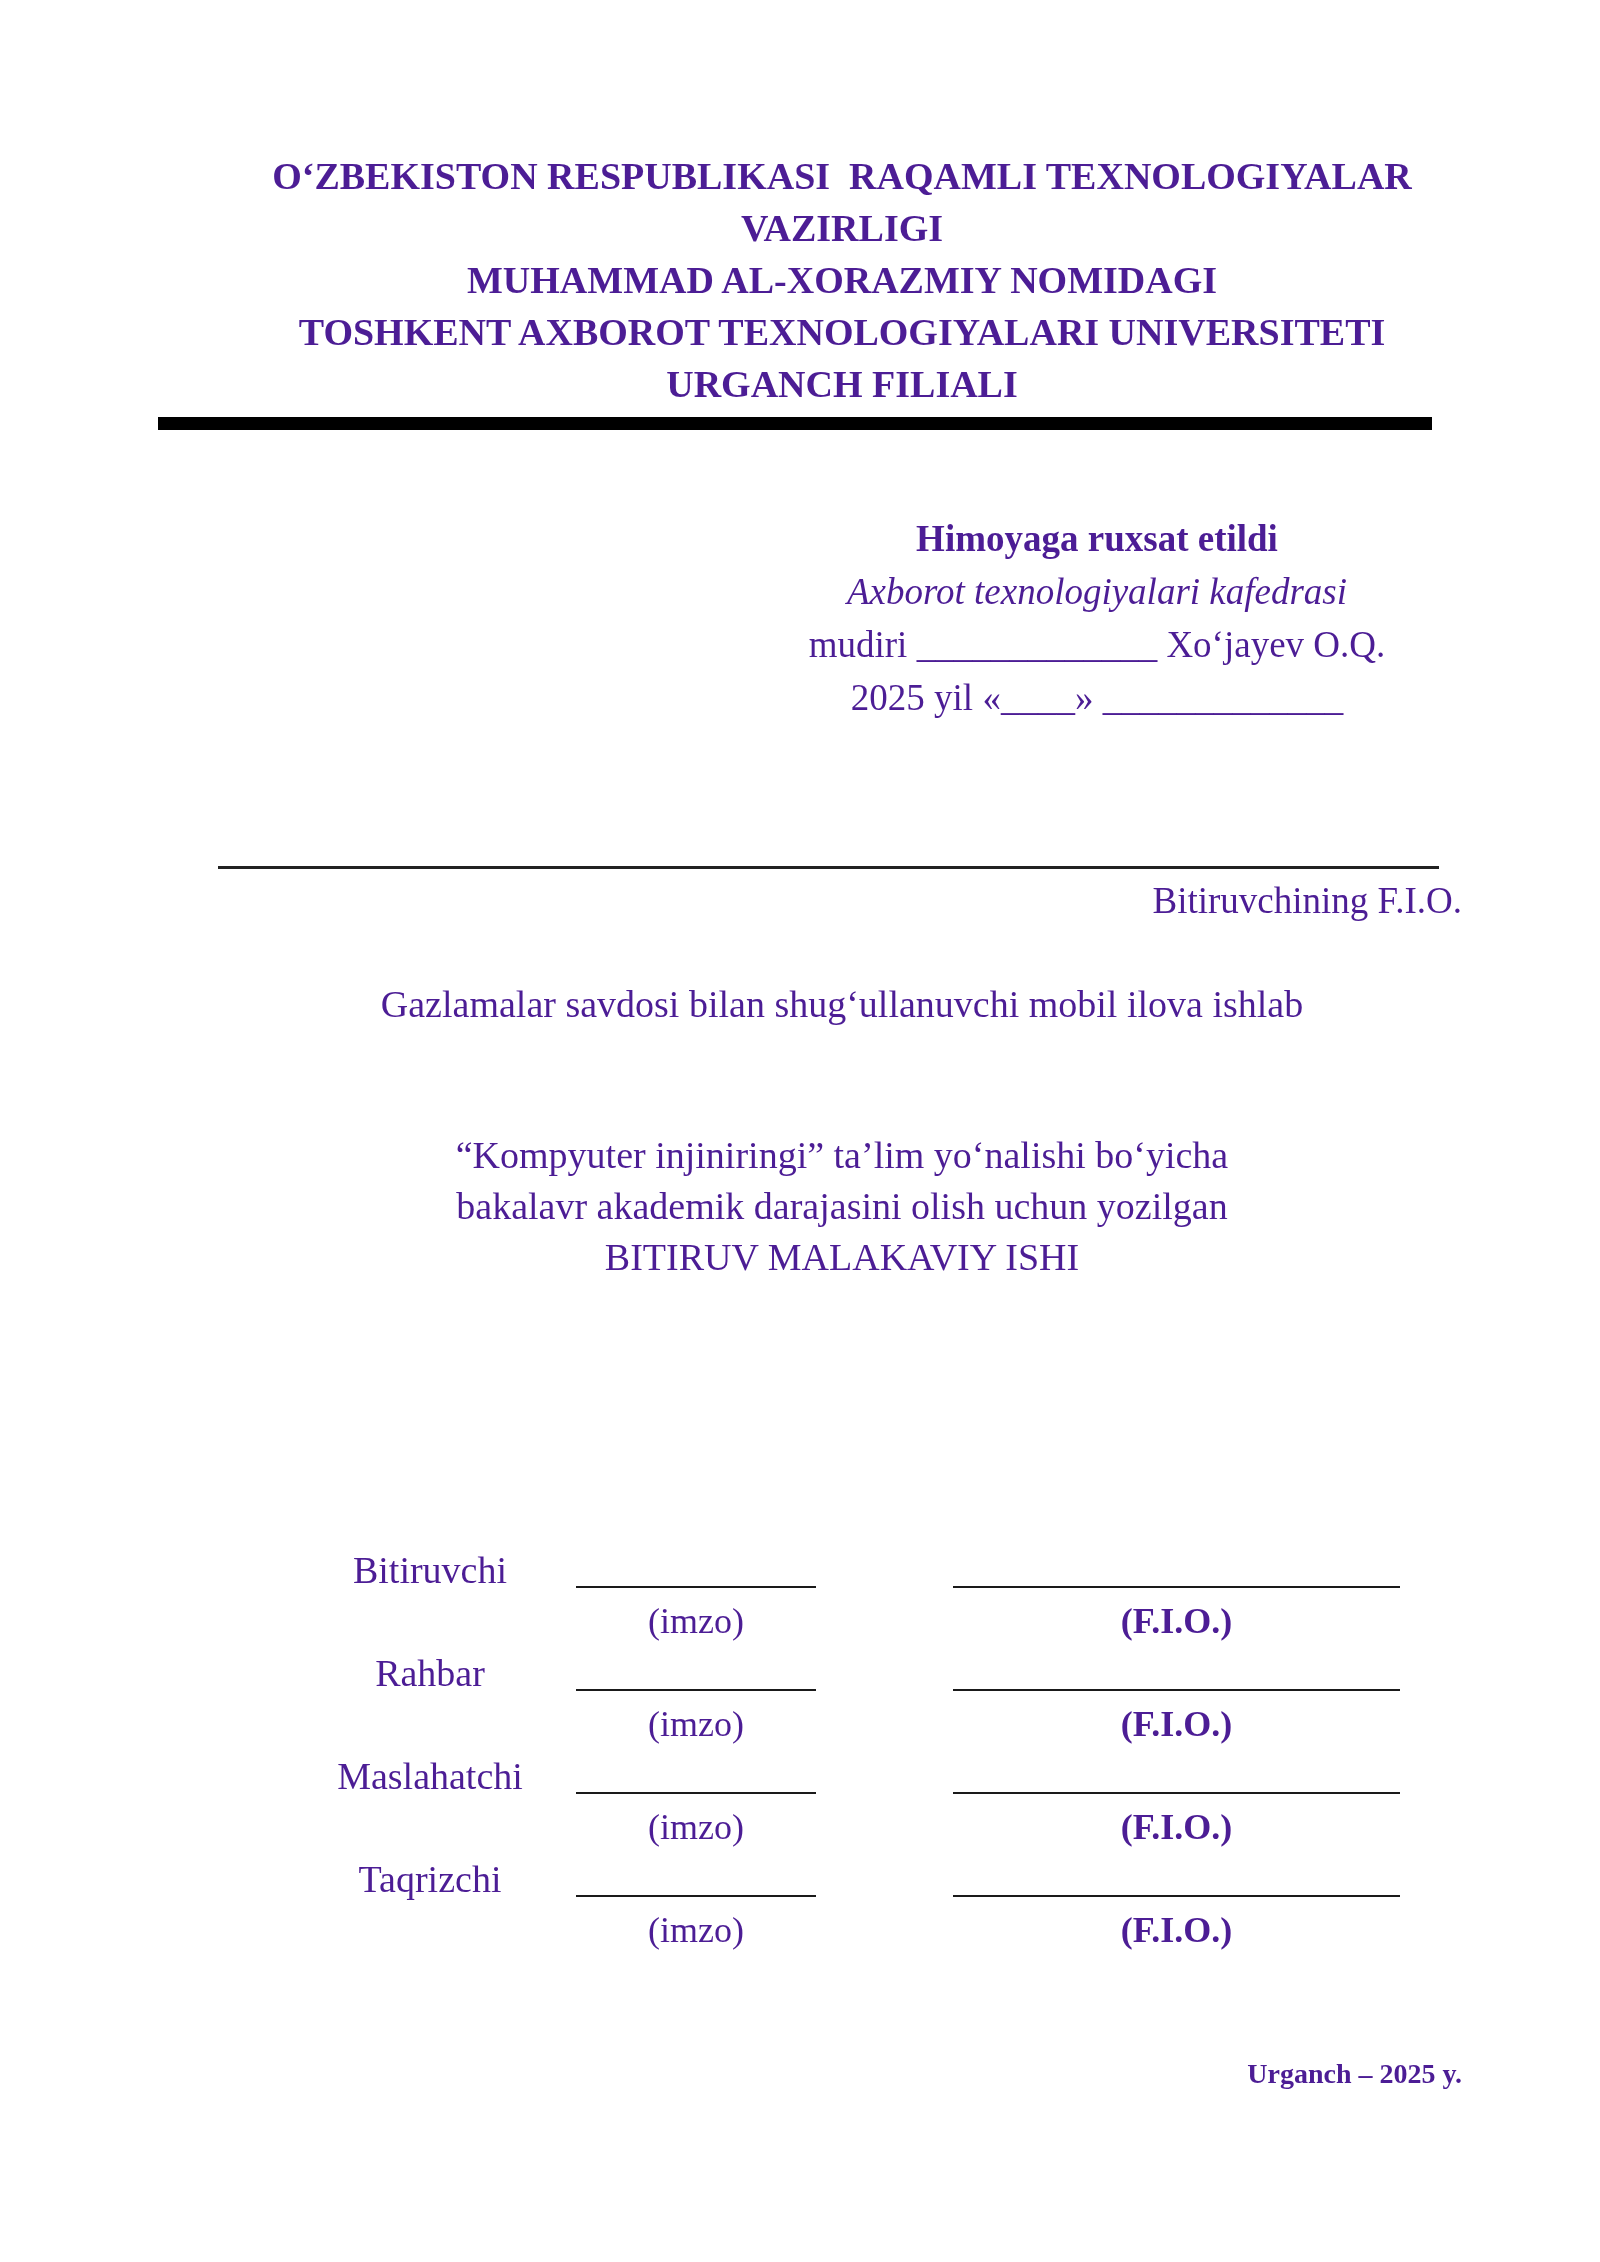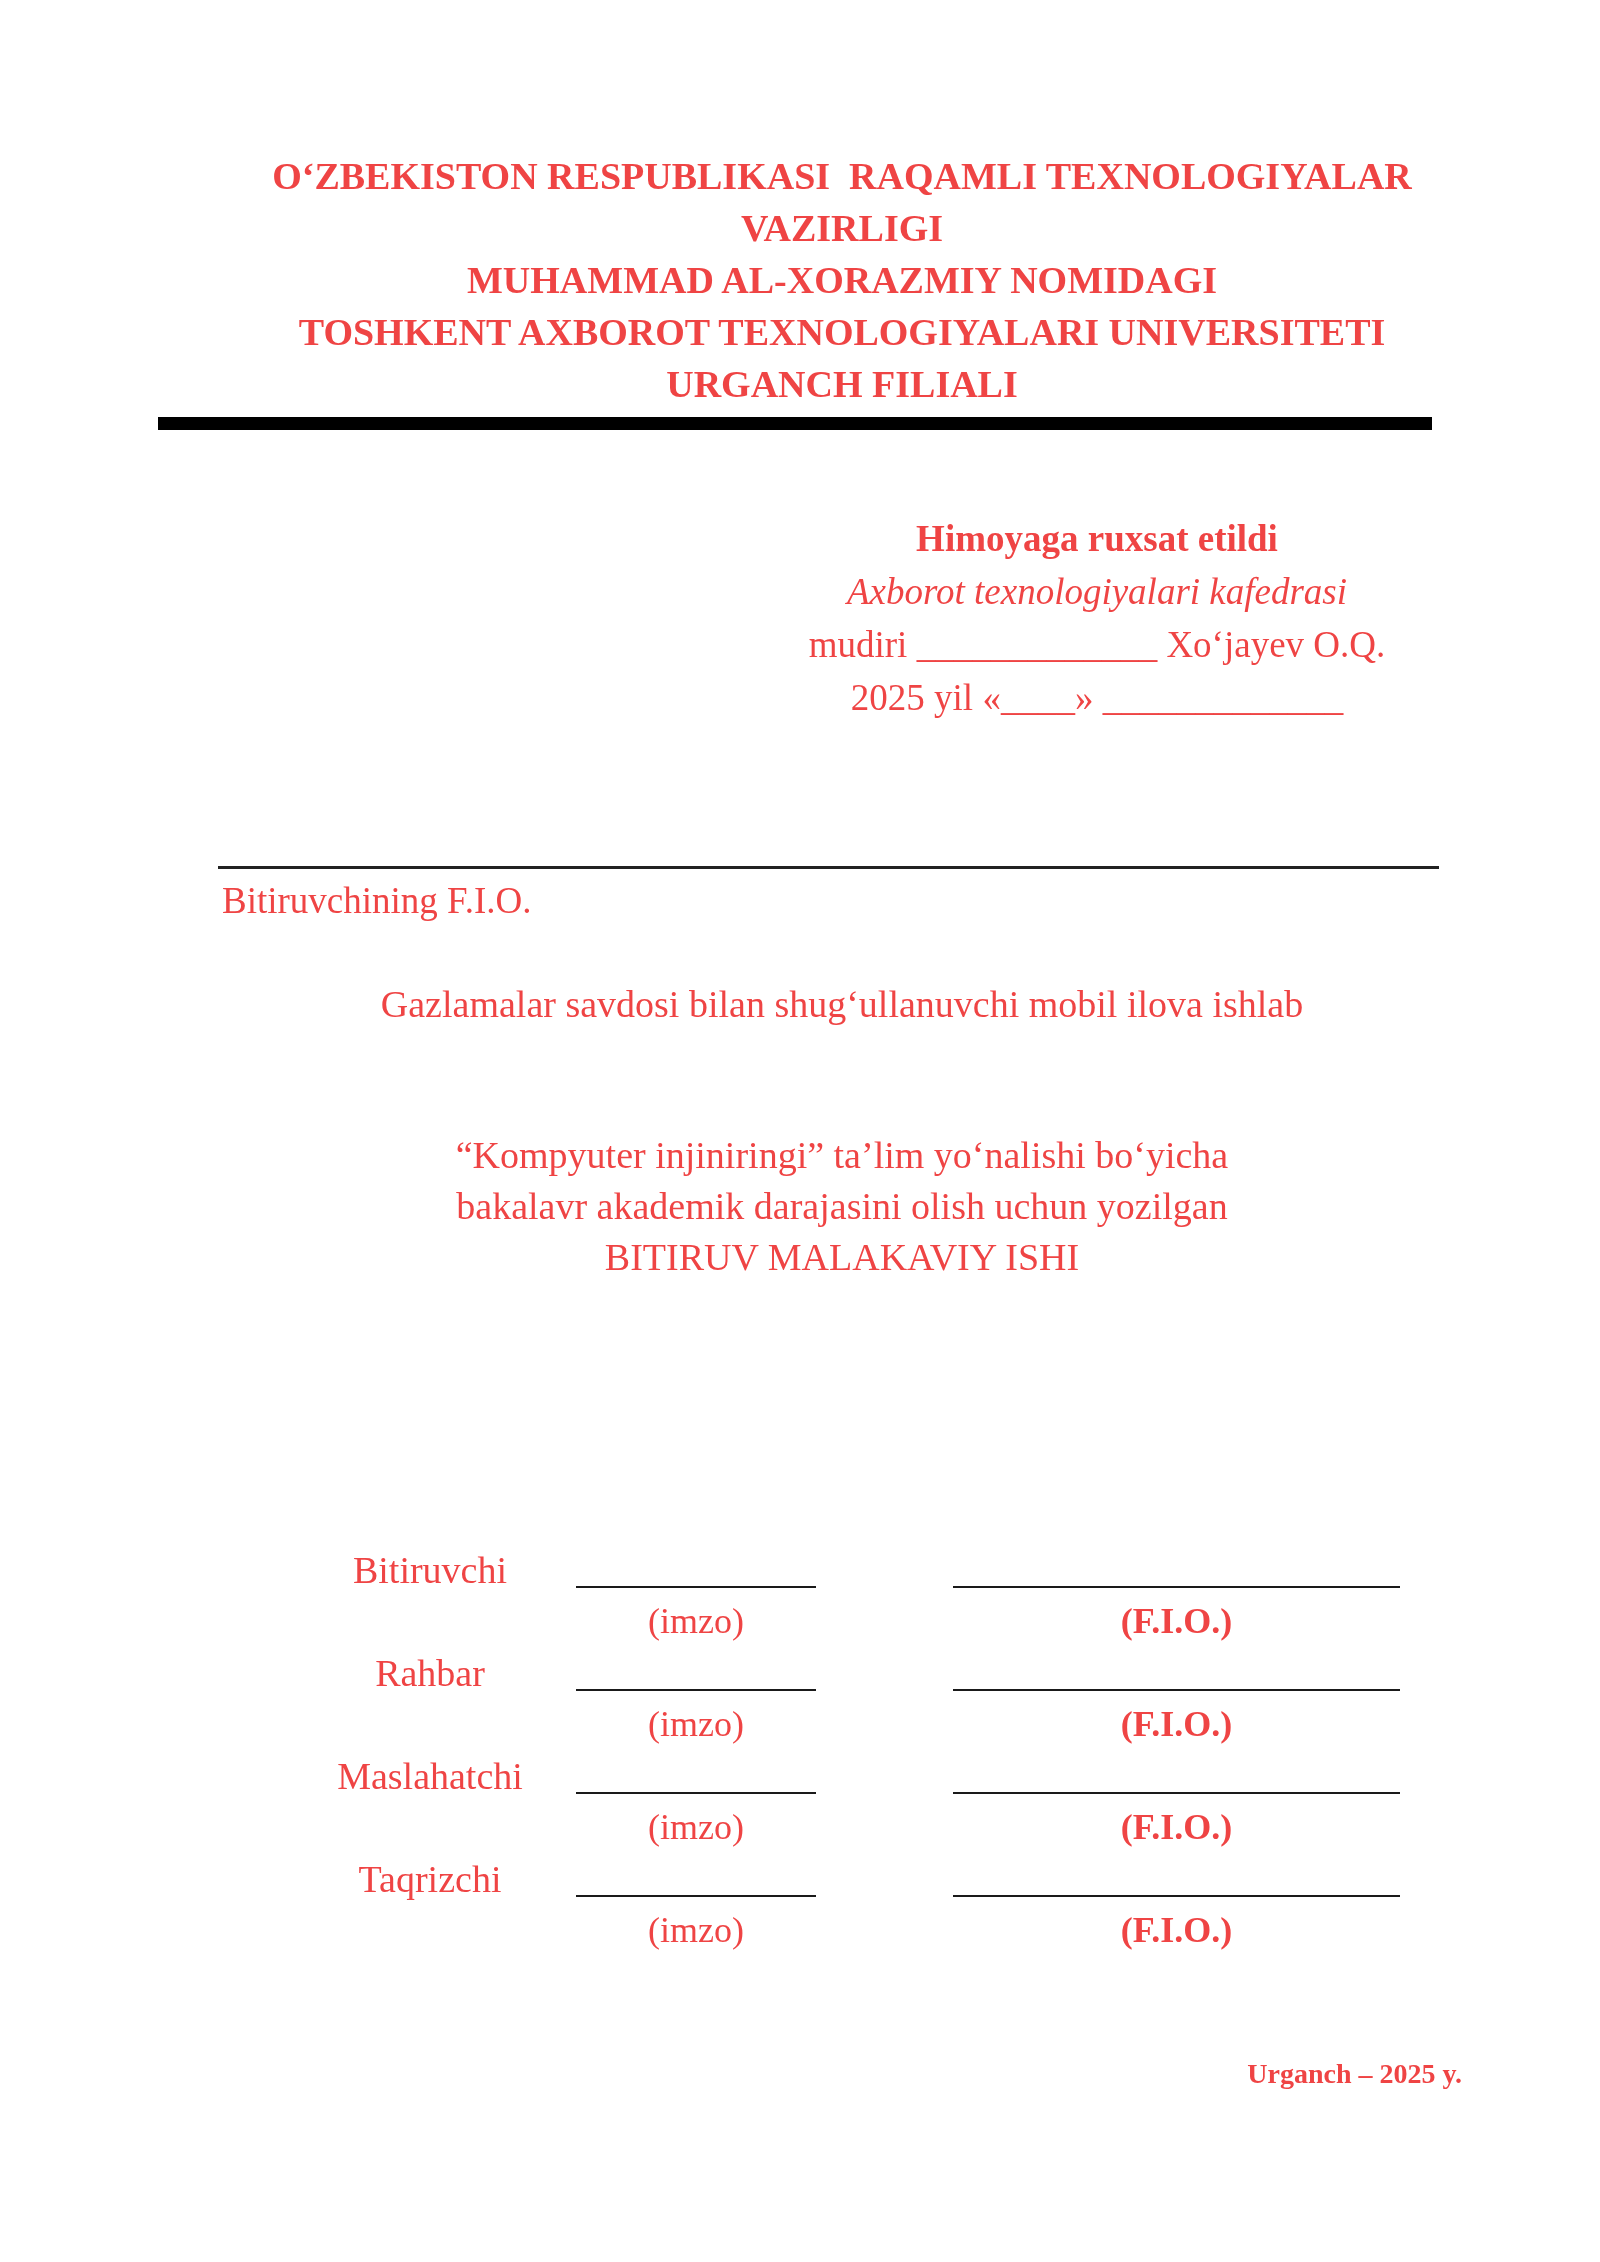--- a/index.html
+++ b/index.html
@@ -6,21 +6,21 @@
     margin: 0;
     padding: 0;
     background: #ffffff;
   }
   .page {
     position: relative;
     width: 1600px;
     height: 2262px;
     background: #ffffff;
     font-family: "Liberation Serif", "DejaVu Serif", serif;
-    color: #ef4444;
+    color: #4c1d95;
     overflow: hidden;
   }
 
   
   .header-block {
     position: absolute;
     top: 150px;
     left: 222px;
     width: 1240px;
     font-size: 38px;
@@ -60,21 +60,21 @@
     width: 1221px;
     height: 0;
     border-top: 3px solid #222222;
   }
   .fio-caption {
     position: absolute;
     top: 879px;
     left: 222px;
     width: 1240px;
     font-size: 37px;
-    text-align: left;
+    text-align: right;
   }
 
   
   .topic-block {
     position: absolute;
     top: 977px;
     left: 222px;
     width: 1240px;
     font-size: 38px;
     line-height: 54px;

